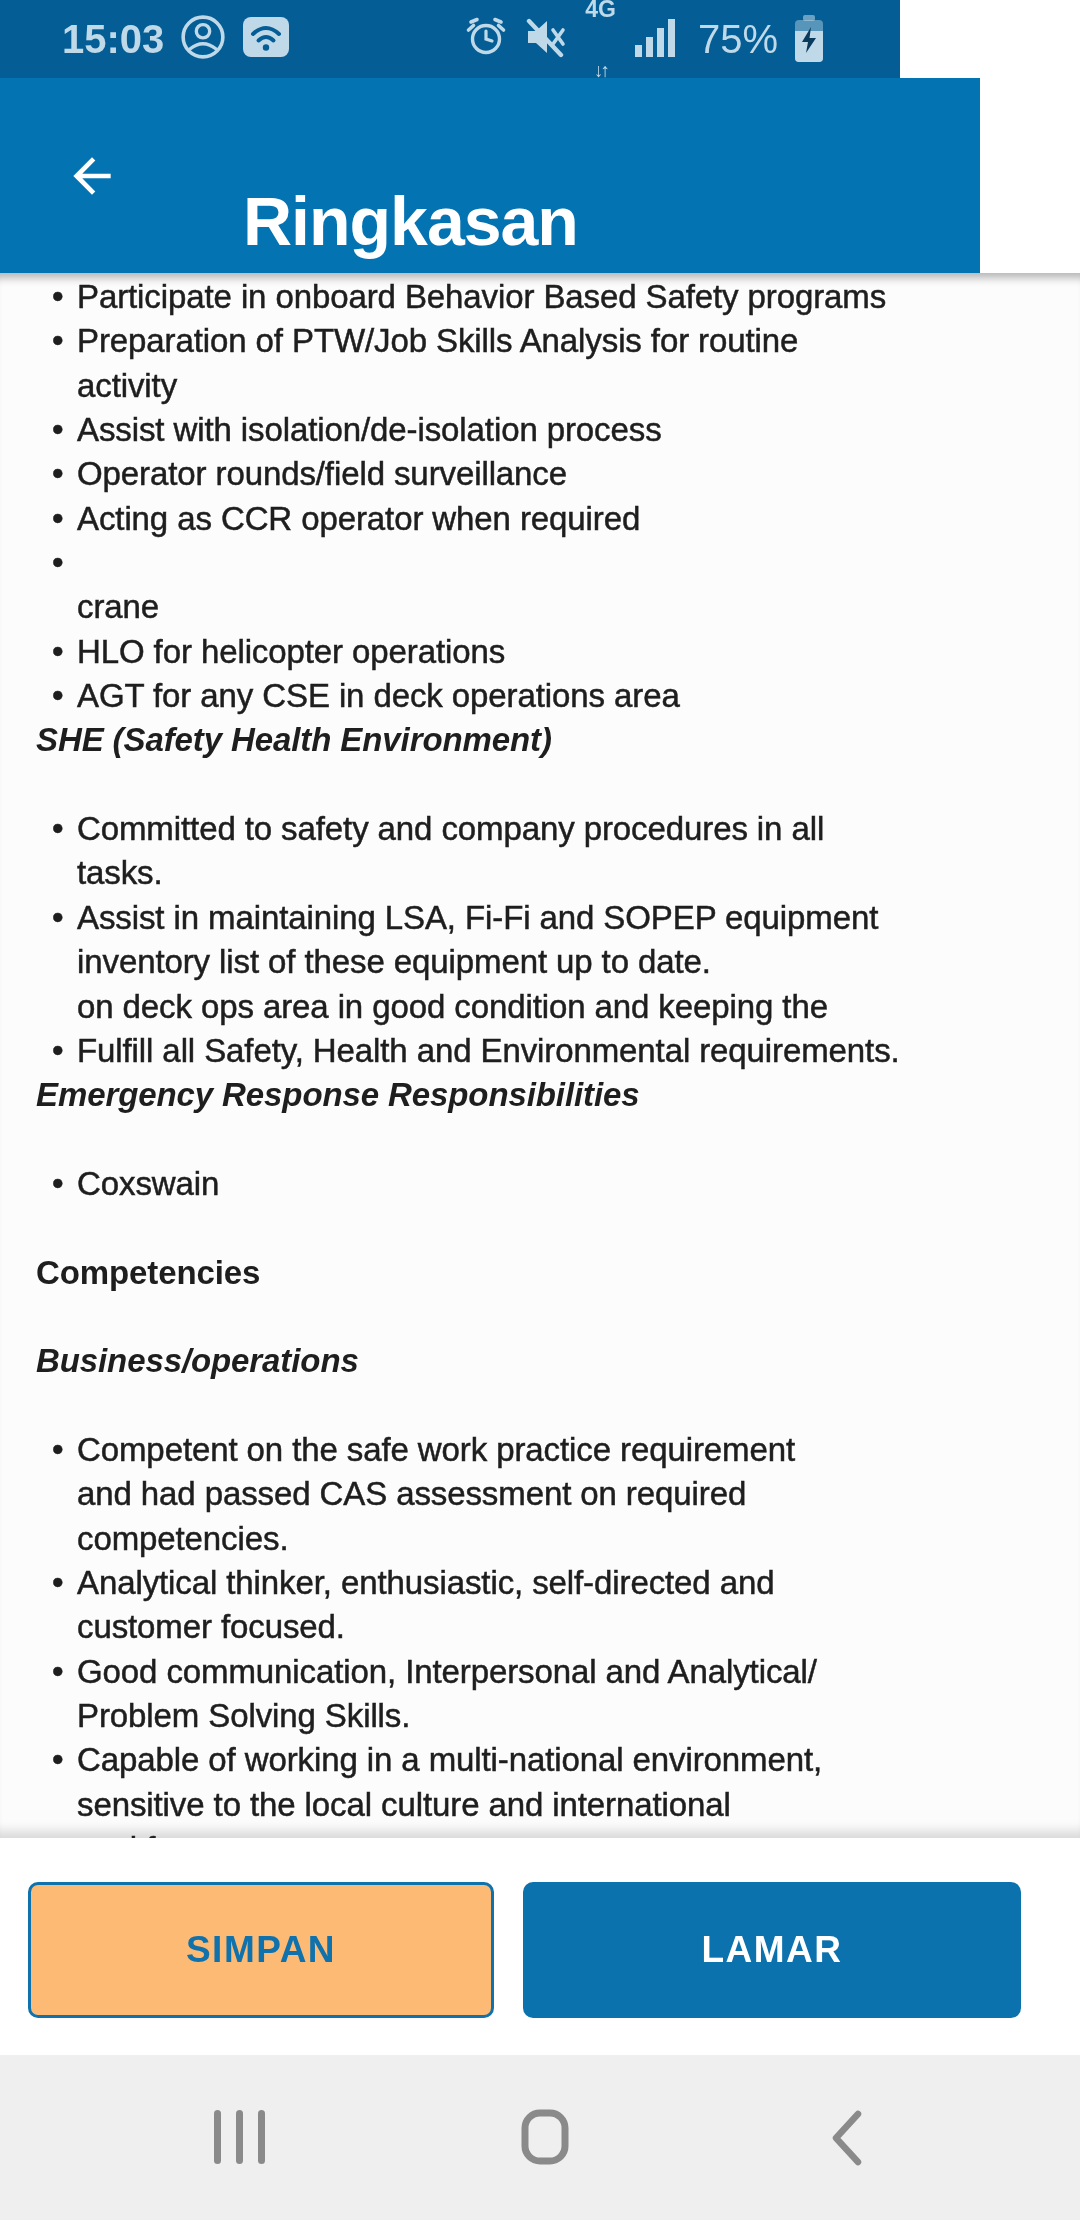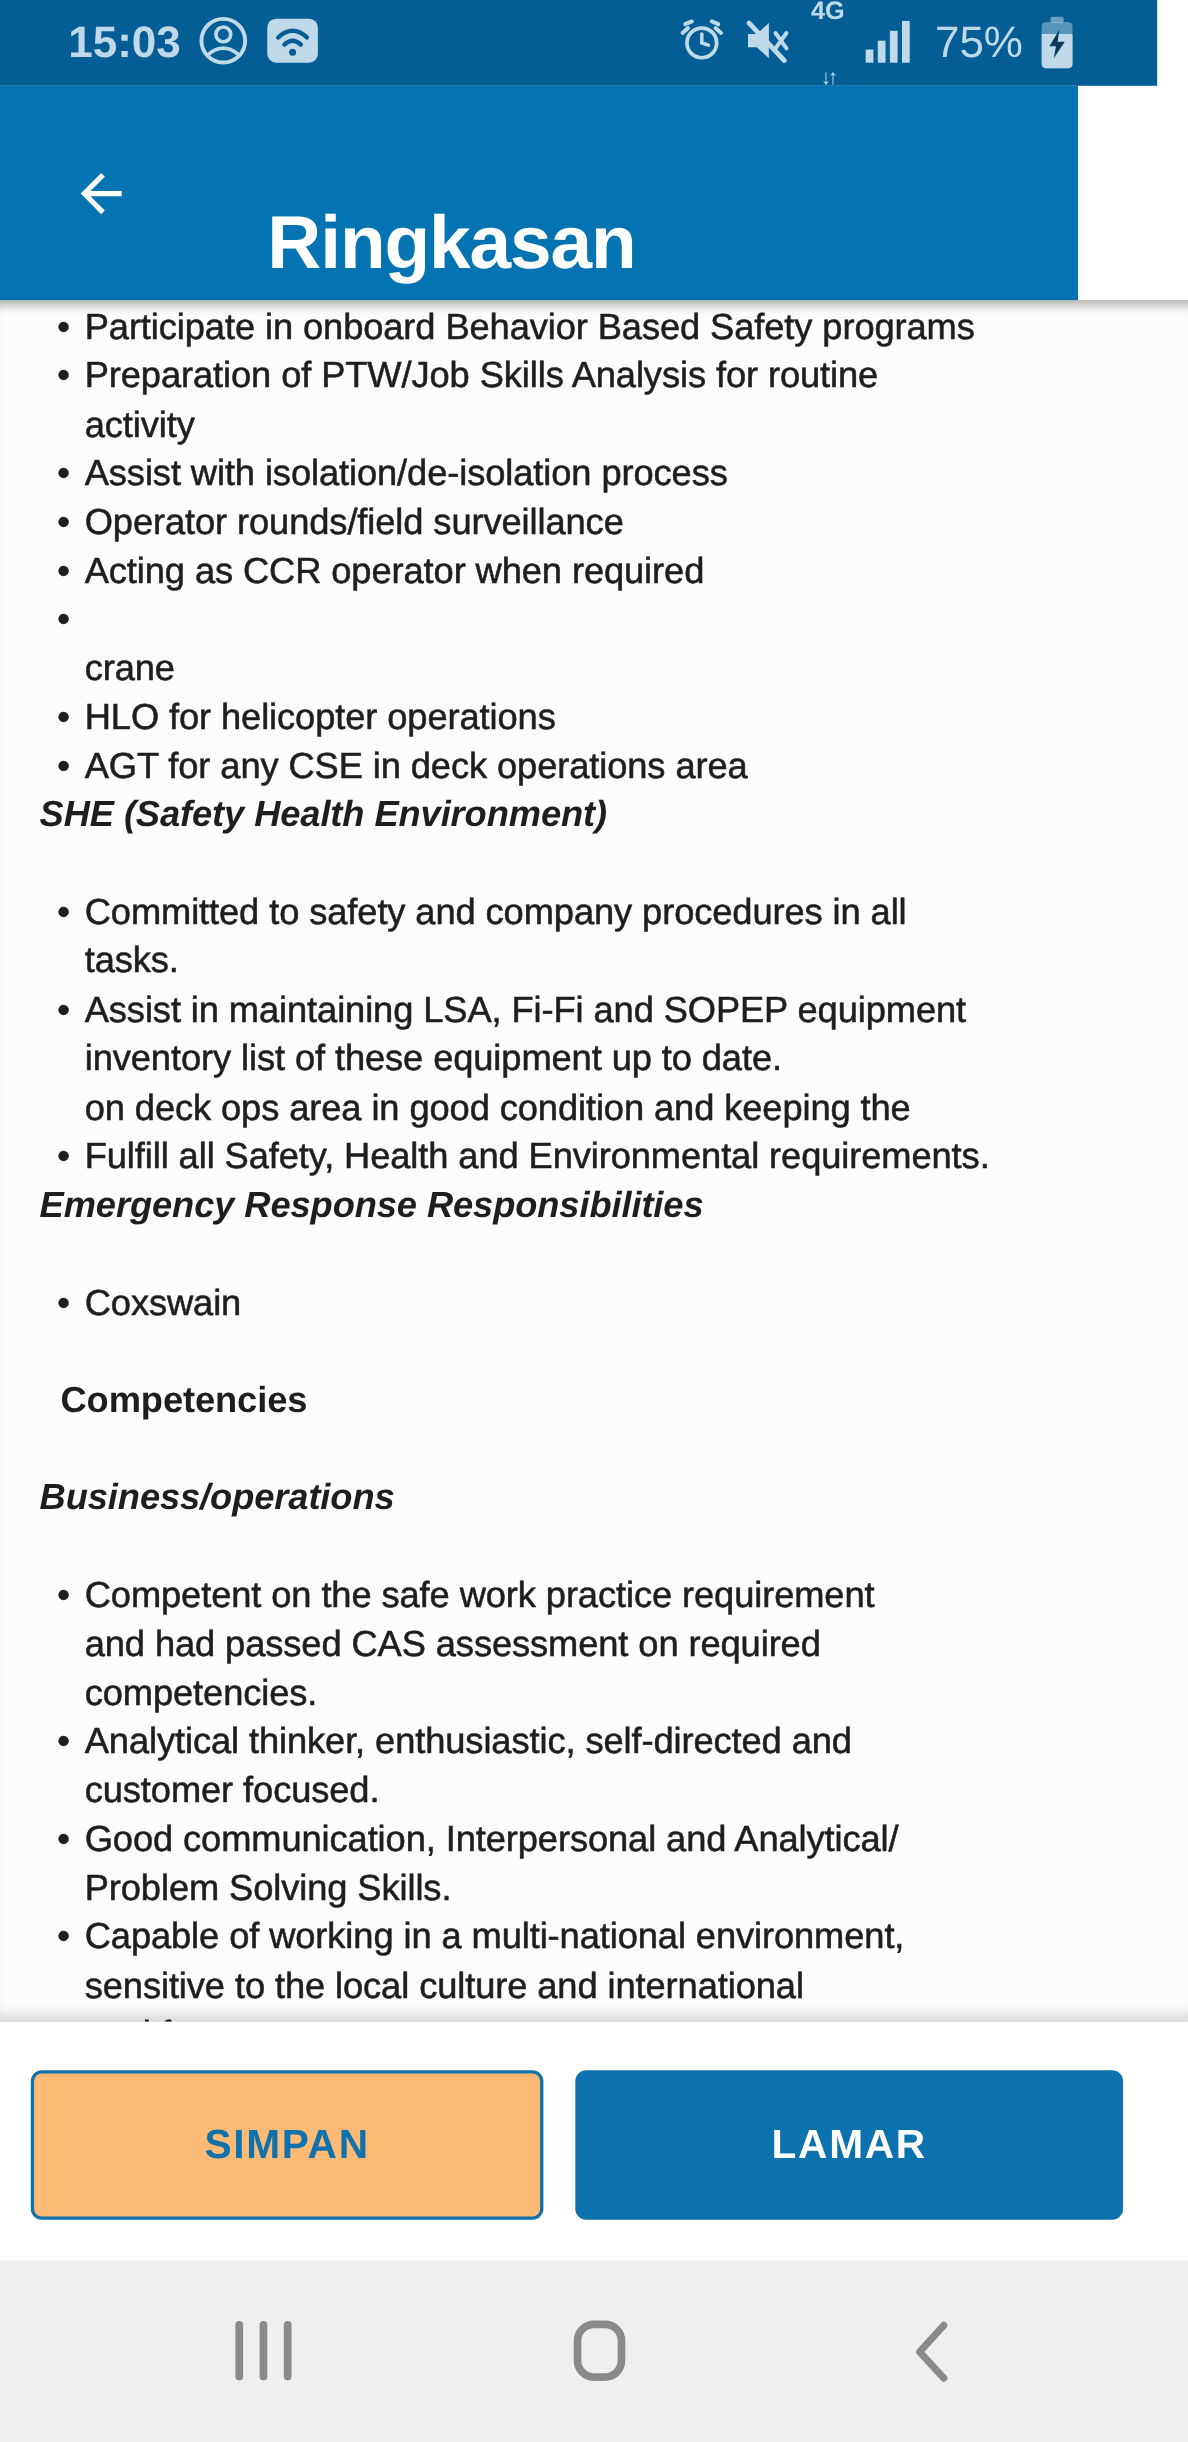--- a/index.html
+++ b/index.html
@@ -4,21 +4,21 @@
 <style>
   html,body { margin:0; padding:0; background:#222; }
   .screen {
     position:relative; width:1080px; height:2220px; overflow:hidden;
     background:#ffffff; font-family:"Liberation Sans", sans-serif;
     -webkit-font-smoothing:antialiased;
   }
 
   
   .status-bar {
-    position:absolute; top:0; left:0; width:1052px; height:78px;
+    position:absolute; top:0; left:0; width:900px; height:78px;
     background:var(--status-bg,#045E95);
     display:flex; align-items:center; justify-content:space-between;
     padding:0 76px 0 62px; box-sizing:border-box;
     color:var(--status-fg,#BFD9E9);
   }
   .sb-group { display:flex; align-items:center; gap:16px; }
   .sb-time { font-size:40px; font-weight:700; letter-spacing:0; }
   .sb-pct  { font-size:40px; font-weight:400; margin-left:4px; }
   .fourg { display:flex; flex-direction:column; align-items:center; line-height:1; margin:0 2px;gap:41px; }
   .fourg .fg-label { font-size:23px; font-weight:700; }
@@ -45,21 +45,21 @@
                 inset 0 -16px 12px -9px rgba(0,0,0,0.14);
   }
   .line {
     height:44.35px; line-height:44.35px; font-size:33px;
     color:#1E1E1E; padding-left:77px; position:relative;
     white-space:nowrap; font-weight:400; letter-spacing:-0.1px;
     -webkit-text-stroke:0.5px currentColor;
   }
   .line .bullet { position:absolute; left:52px; top:0; }
   .line.hi { padding-left:36px; font-weight:700; font-style:italic; -webkit-text-stroke:0; }
-  .line.h  { padding-left:55px; font-weight:700; -webkit-text-stroke:0; }
+  .line.h  { padding-left:36px; font-weight:700; -webkit-text-stroke:0; }
 
   
   .footer { position:absolute; top:1838px; left:0; width:1080px; height:217px; background:#ffffff; }
   .btn {
     position:absolute; top:44px; height:136px; border-radius:10px;
     font-family:"Liberation Sans", sans-serif;
     font-size:37px; font-weight:700; letter-spacing:1.5px;
     display:flex; align-items:center; justify-content:center; cursor:pointer;
     box-sizing:border-box;
   }

